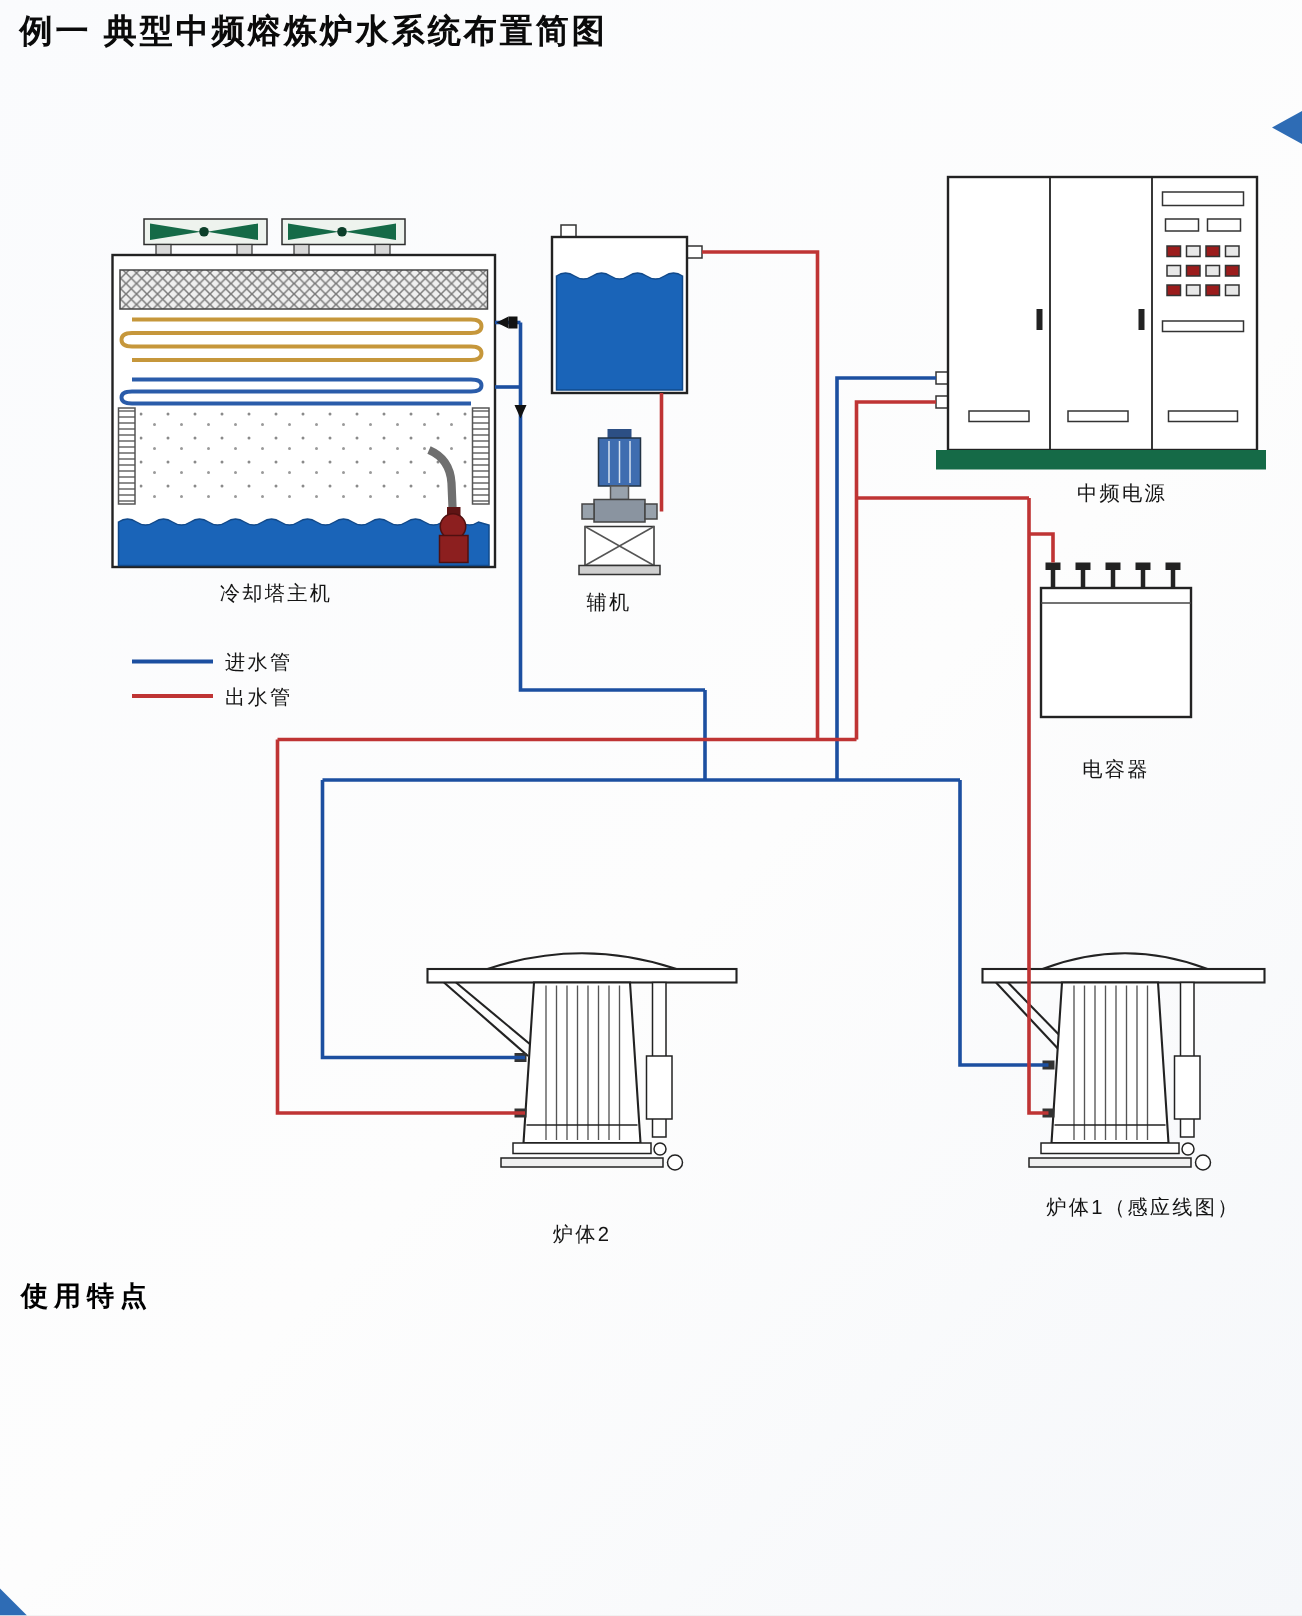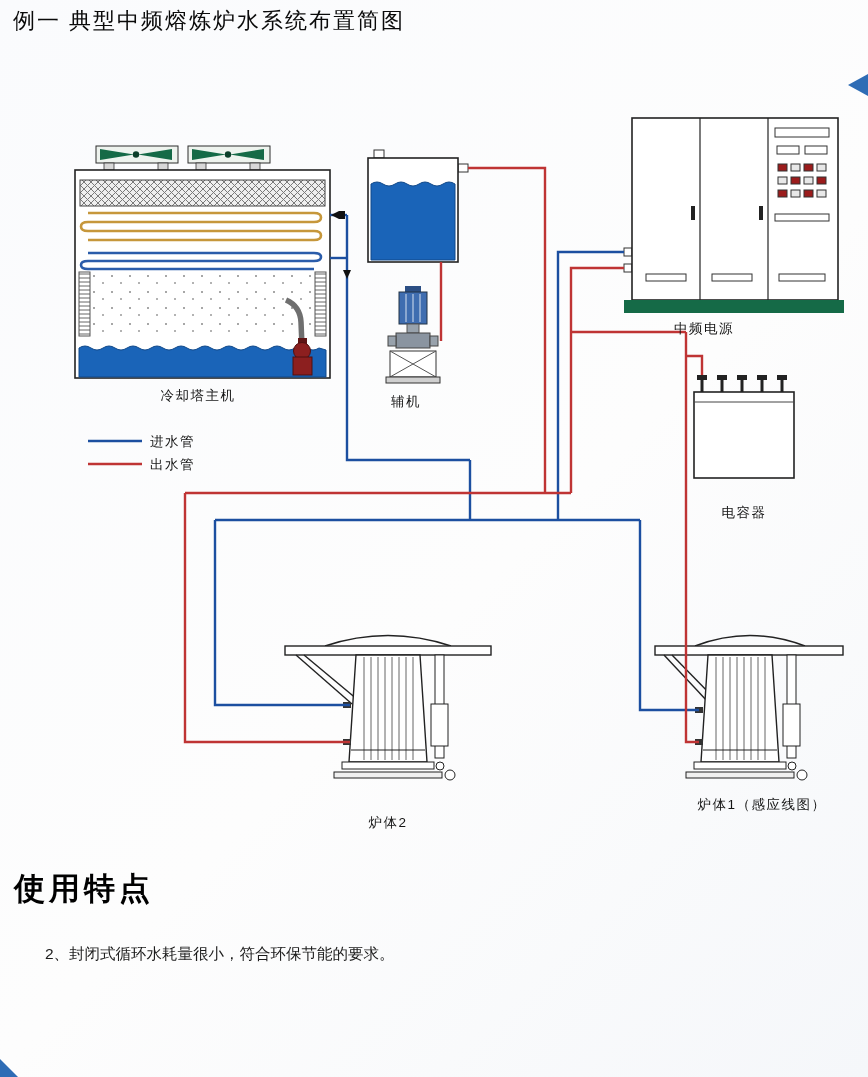--- a/index.html
+++ b/index.html
@@ -1,26 +1,26 @@
 <!DOCTYPE html>
 <html><head>
 <meta charset="utf-8">
 <style>
 *{box-sizing:border-box}
 body{margin:0;background:#e9e9e9;font-family:"Liberation Sans","DejaVu Sans",sans-serif}
 .page{position:relative;width:868px;height:1077px;margin:0 auto;overflow:hidden;
       background:linear-gradient(135deg,#fafbfd 0%,#fdfdfd 55%,#f5f7fa 100%)}
-.title{position:absolute;left:13px;top:6px;margin:0;font-size:22px;font-weight:normal;
+.title{position:absolute;left:13px;top:6px;margin:0;font-size:22px;font-weight:bold;
        color:#0a0a0a;letter-spacing:2px}
 svg.canvas{position:absolute;left:0;top:0}
 .lbl{position:absolute;font-size:13.5px;color:#141414;text-align:center;
      letter-spacing:1.5px;white-space:nowrap}
 .lbl-left{text-align:right}
 .features{position:absolute;left:14px;top:852px;width:840px;color:#1b1b1b}
-.features h2{margin:16px 0 30px;font-size:31px;letter-spacing:4px;color:#000;font-weight:bold;
+.features h2{margin:0 0 30px;font-size:18px;letter-spacing:4px;color:#000;font-weight:bold;
              font-family:Liberation Serif, serif}
 .features p{margin:0;font-size:15.5px;line-height:1.8;text-indent:2em}
 .corner-tr{position:absolute;right:0;top:74px;width:0;height:0;
            border-right:20px solid #2e6cb5;border-top:11px solid transparent;
            border-bottom:11px solid transparent}
 .corner-bl{position:absolute;left:0;bottom:0;width:0;height:0;
            border-bottom:18px solid #2e6cb5;border-right:18px solid transparent}
 </style>
 </head>
 <body>
@@ -223,30 +223,29 @@
       <rect x="339" y="211" width="6" height="8" fill="#111"></rect>
       <polygon points="343,270 351,270 347,279" fill="#111"></polygon>
     </g>
 
     <g>
       <line x1="88" y1="441" x2="142" y2="441" stroke="#1c4fa0" stroke-width="2.6"></line>
       <line x1="88" y1="464" x2="142" y2="464" stroke="#bf3434" stroke-width="2.6"></line>
     </g>
   </svg>
 
-  <div class="lbl" style="left:133px;top:387px;width:130px">冷却塔主机</div>
+  <div class="lbl" style="left:119px;top:387px;width:130px">冷却塔主机</div>
   <div class="lbl" style="left:376px;top:393px;width:60px">辅机</div>
-  <div class="lbl" style="left:654px;top:320px;width:100px">中频电源</div>
+  <div class="lbl" style="left:698px;top:320px;width:100px">中频电源</div>
   <div class="lbl" style="left:699px;top:504px;width:90px">电容器</div>
   <div class="lbl" style="left:348px;top:814px;width:80px">炉体2</div>
   <div class="lbl" style="left:667px;top:796px;width:190px">炉体1（感应线图）</div>
 
   <div class="lbl lbl-left" style="left:150px;top:433px">进水管</div>
   <div class="lbl lbl-left" style="left:150px;top:456px">出水管</div>
 
   <div class="features">
     <h2>使用特点</h2>
-    <p>2、封闭式循环水耗量很小，符合环保节能的要求。</p>
   </div>
 
   <div class="corner-tr"></div>
   <div class="corner-bl"></div>
 </div>
 
 </body></html>

